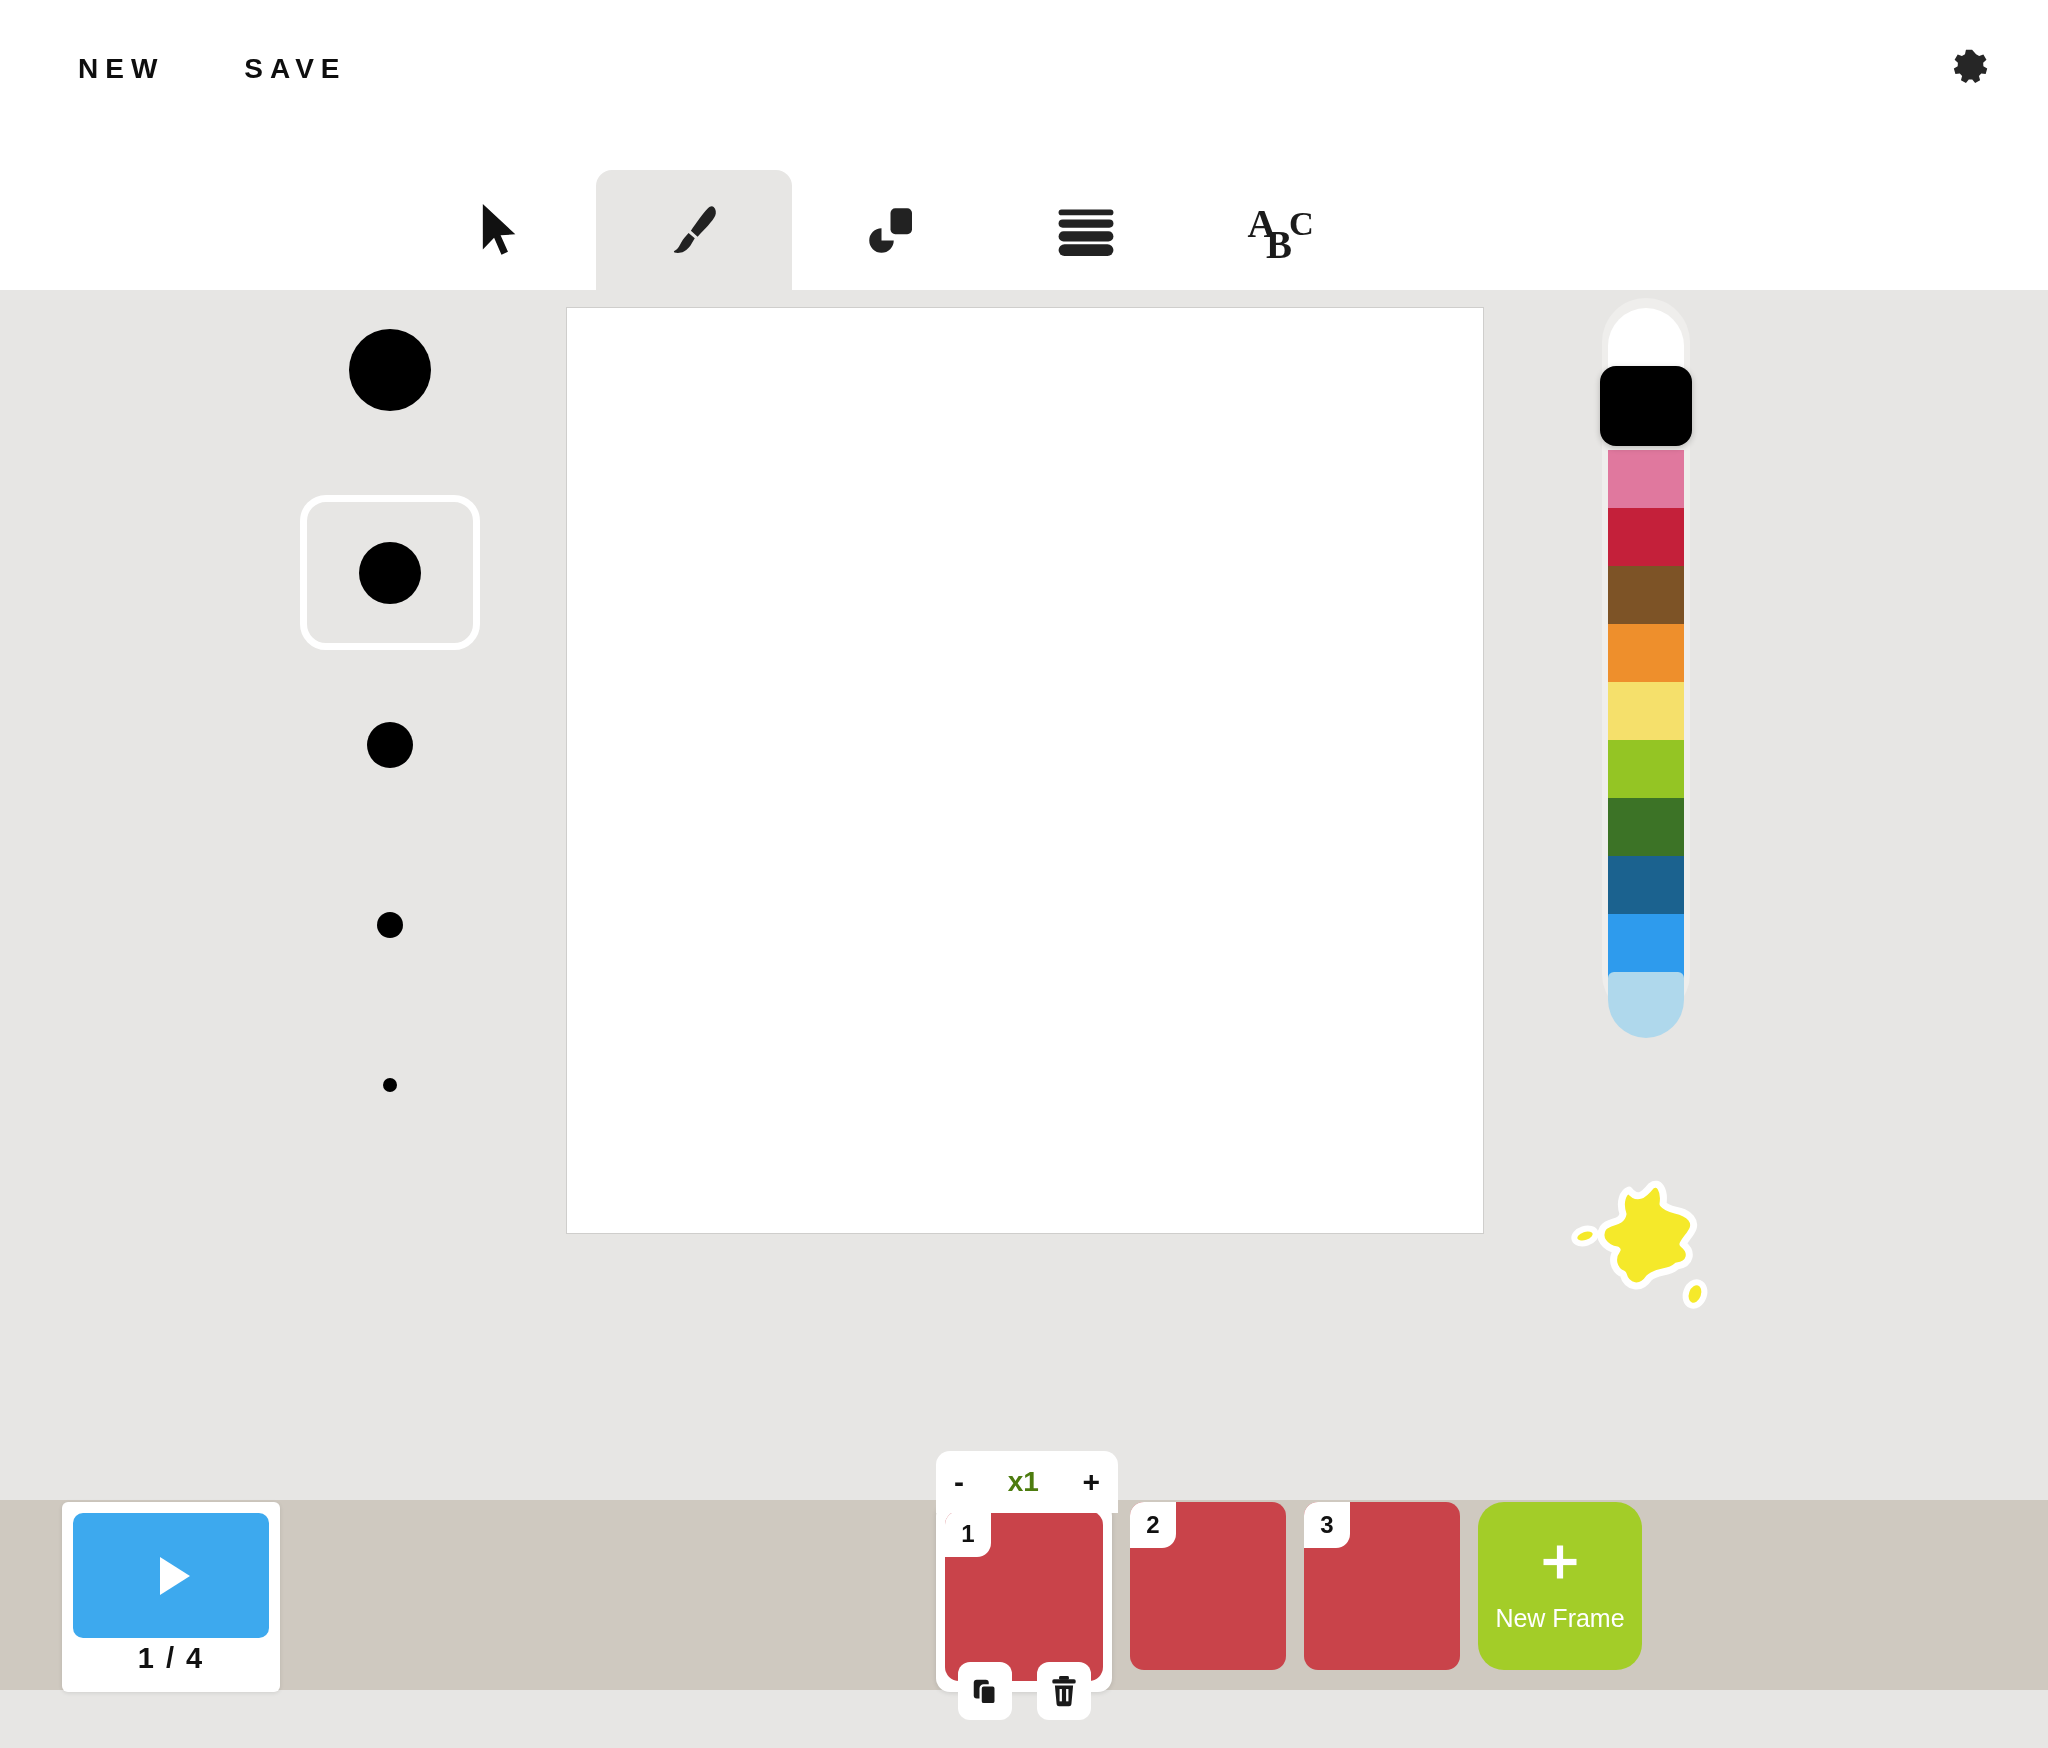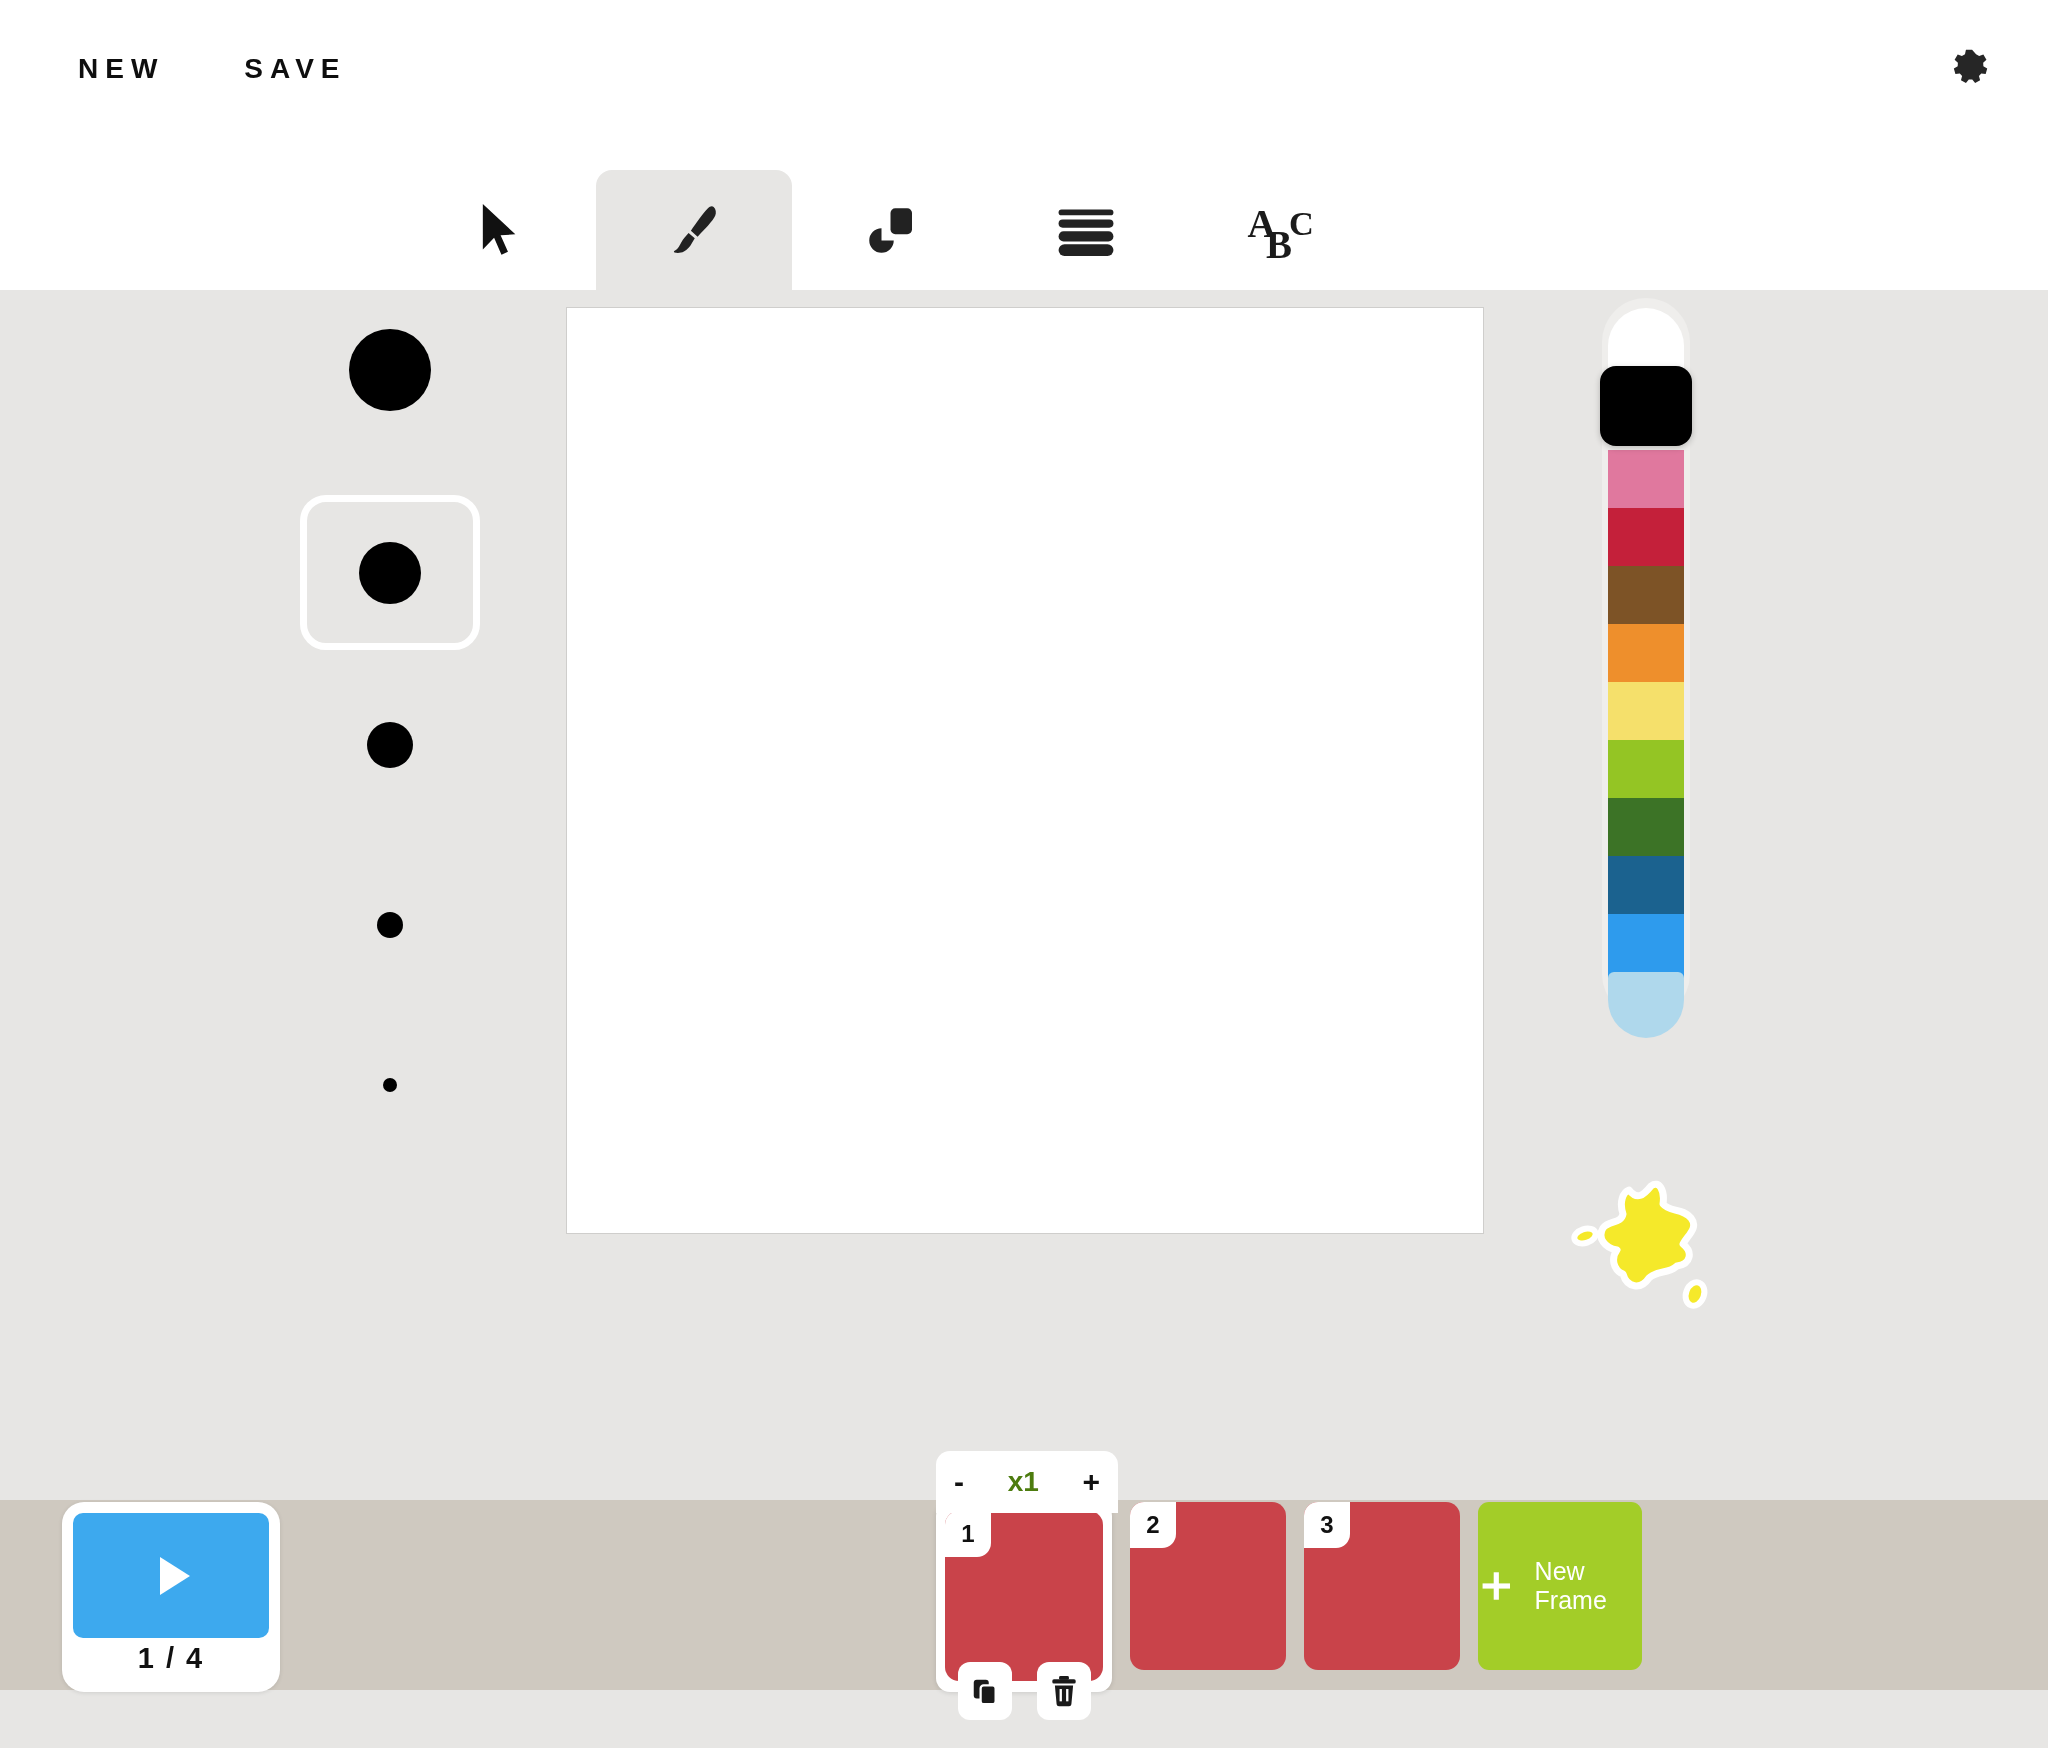--- a/index.html
+++ b/index.html
@@ -124,21 +124,21 @@
   
   .timeline-band {
     position: absolute; left: 0; top: 1500px;
     width: 2048px; height: 190px;
     background: #CFC9C0;
   }
   .play-card {
     position: absolute; left: 62px; top: 1502px;
     width: 218px; height: 190px;
     background: #FFFFFF;
-    border-radius: 22px;
+    border-radius: 6px;
     box-shadow: 0 1px 4px rgba(0,0,0,0.10);
     cursor: pointer;
   }
   .play-btn {
     position: absolute; left: 11px; top: 11px;
     width: 196px; height: 125px;
     background: #3DA9EE;
     border-radius: 10px;
     display: flex; align-items: center; justify-content: center;
   }
@@ -217,22 +217,22 @@
   .frame-action {
     width: 54px; height: 58px;
     background: #FFFFFF;
     border-radius: 12px;
     display: flex; align-items: center; justify-content: center;
     cursor: pointer;
   }
   .new-frame {
     width: 164px; height: 168px;
     background: #A3CD28;
-    border-radius: 11px;
-    display: flex; flex-direction: row;
+    border-radius: 26px;
+    display: flex; flex-direction: column;
     align-items: center; justify-content: center;
     gap: 20px;
     cursor: pointer;
   }
   .new-frame-label {
     font-size: 25px; color: #FFFFFF; font-weight: normal;
   }
 </style>
 </head>
 <body>

